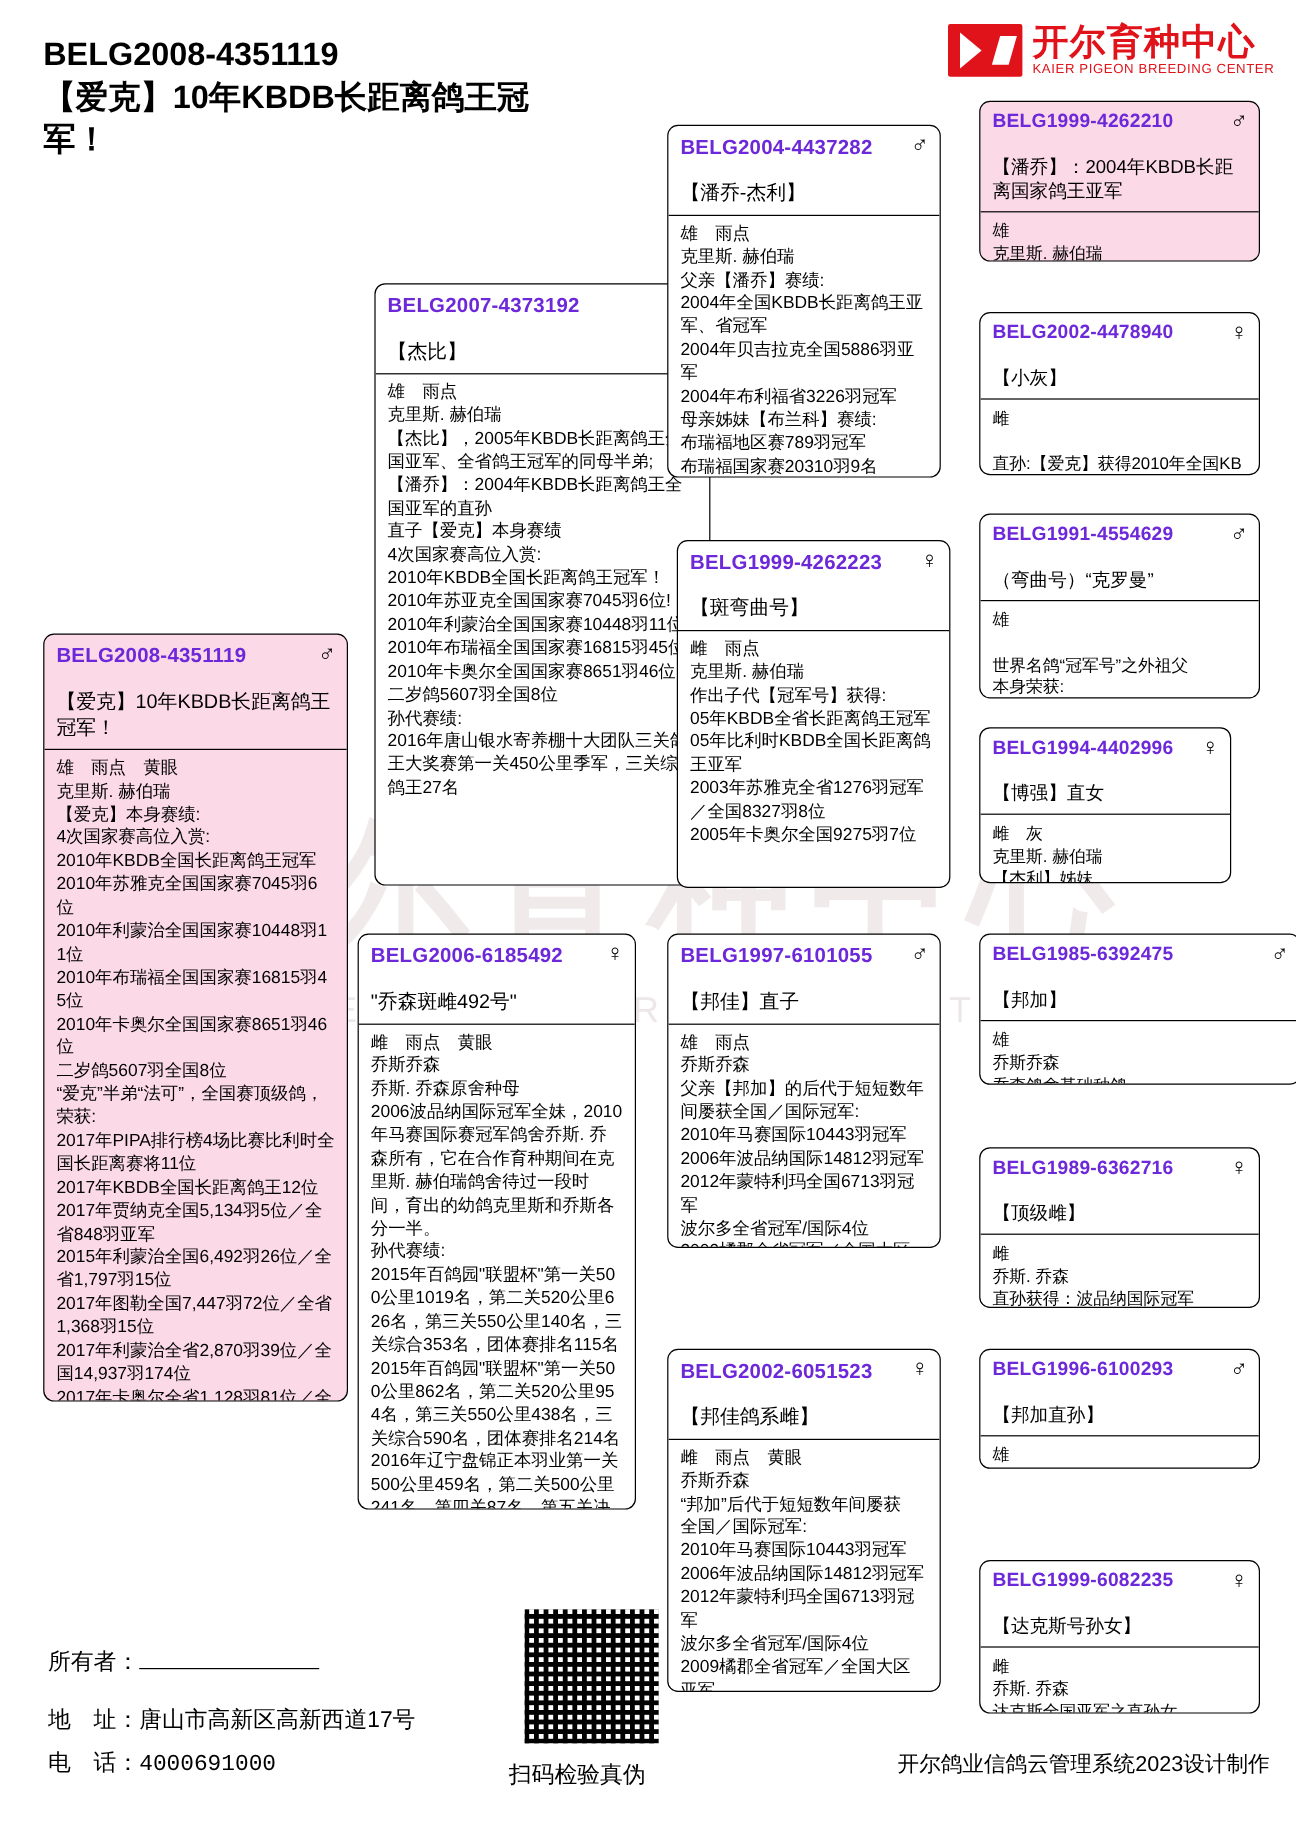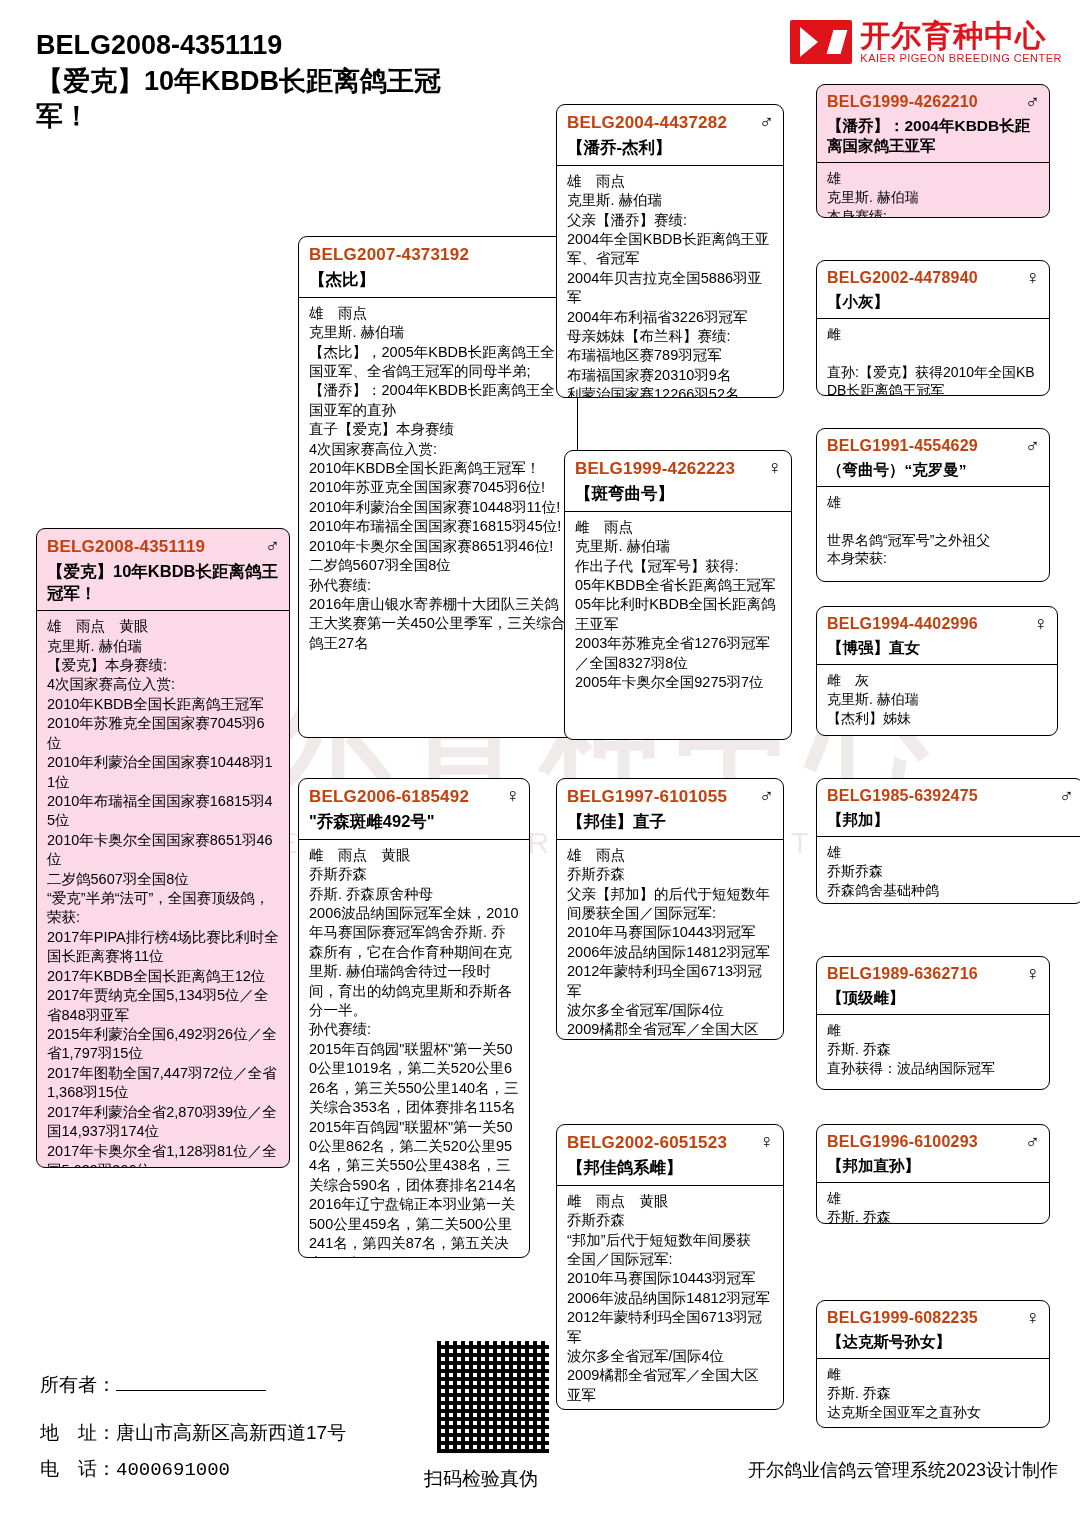--- a/index.html
+++ b/index.html
@@ -110,31 +110,30 @@
     z-index: 2;
   }
   .card.pink { background: #fbd9e6; }
   .card .hd {
     padding: 7px 10px 6px 10px;
     border-bottom: 1.4px solid #000;
     position: relative;
     min-height: 20px;
   }
   .card .ring {
-    color: #c2410c;
+    color: #6d28d9;
     font-weight: bold;
     font-size: 17px;
     letter-spacing: 0.2px;
     line-height: 1.25;
   }
   .card .name {
     font-size: 16.5px;
     line-height: 1.3;
-    margin-top: 4px;
-    font-weight: bold;
+    margin-top: 18px;
   }
   .card .sex {
     position: absolute;
     right: 9px;
     top: 6px;
     font-size: 20px;
     font-weight: bold;
     line-height: 1;
   }
   .card .bd {
@@ -248,21 +247,21 @@
 2017年PIPA排行榜4场比赛比利时全国长距离赛将11位
 2017年KBDB全国长距离鸽王12位
 2017年贾纳克全国5,134羽5位／全省848羽亚军
 2015年利蒙治全国6,492羽26位／全省1,797羽15位
 2017年图勒全国7,447羽72位／全省1,368羽15位
 2017年利蒙治全省2,870羽39位／全国14,937羽174位
 2017年卡奥尔全省1,128羽81位／全国5,639羽366位
 2016年布瑞福全省1,318羽94位／全国5,953羽260位</div>
 </div>
 
-<div class="card" style="left:298px; top:236px; width:280px; height:502px;">
+<div class="card" style="left:312px; top:236px; width:280px; height:502px;">
   <div class="hd">
     <div class="ring">BELG2007-4373192</div>
     <div class="name">【杰比】</div>
     <div class="sex">♂</div>
   </div>
   <div class="bd">雄　雨点
 克里斯. 赫伯瑞
 【杰比】，2005年KBDB长距离鸽王全国亚军、全省鸽王冠军的同母半弟;
 【潘乔】：2004年KBDB长距离鸽王全国亚军的直孙
 直子【爱克】本身赛绩
@@ -387,21 +386,21 @@
     <div class="ring">BELG1991-4554629</div>
     <div class="name">（弯曲号）“克罗曼”</div>
     <div class="sex">♂</div>
   </div>
   <div class="bd">雄
 
 世界名鸽“冠军号”之外祖父
 本身荣获:</div>
 </div>
 
-<div class="card small" style="left:816px; top:606px; width:242px; height:130px;">
+<div class="card small" style="left:816px; top:606px; width:210px; height:130px;">
   <div class="hd">
     <div class="ring">BELG1994-4402996</div>
     <div class="name">【博强】直女</div>
     <div class="sex">♀</div>
   </div>
   <div class="bd">雌　灰
 克里斯. 赫伯瑞
 【杰利】姊妹</div>
 </div>
 

